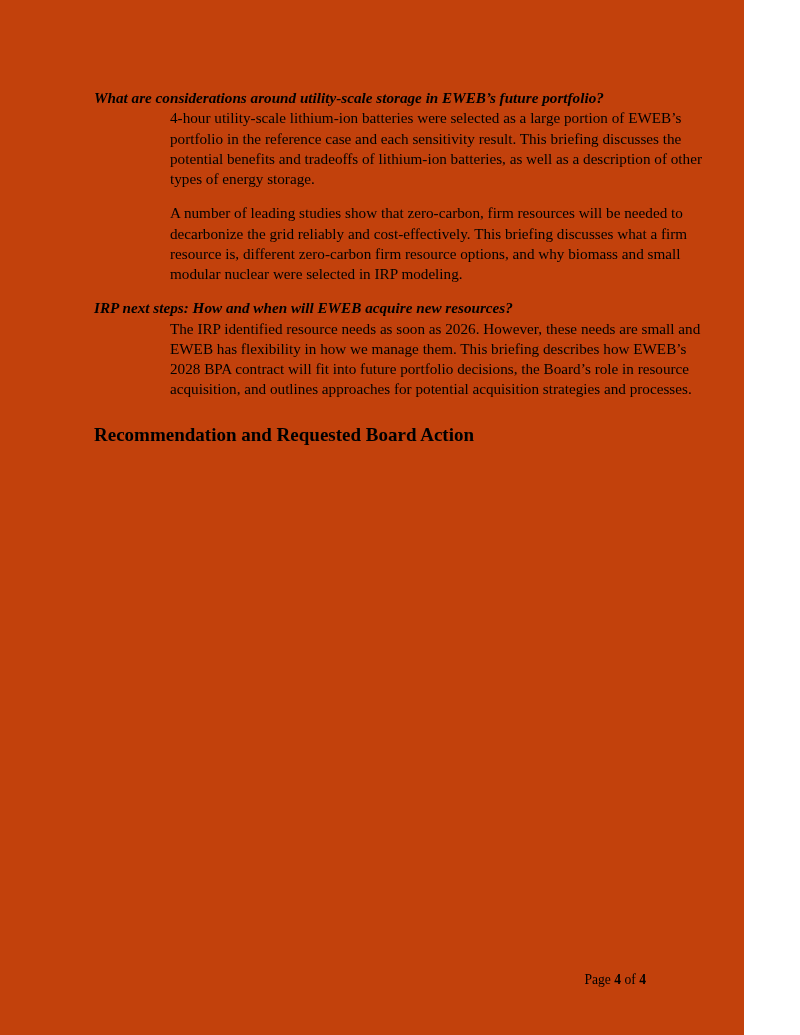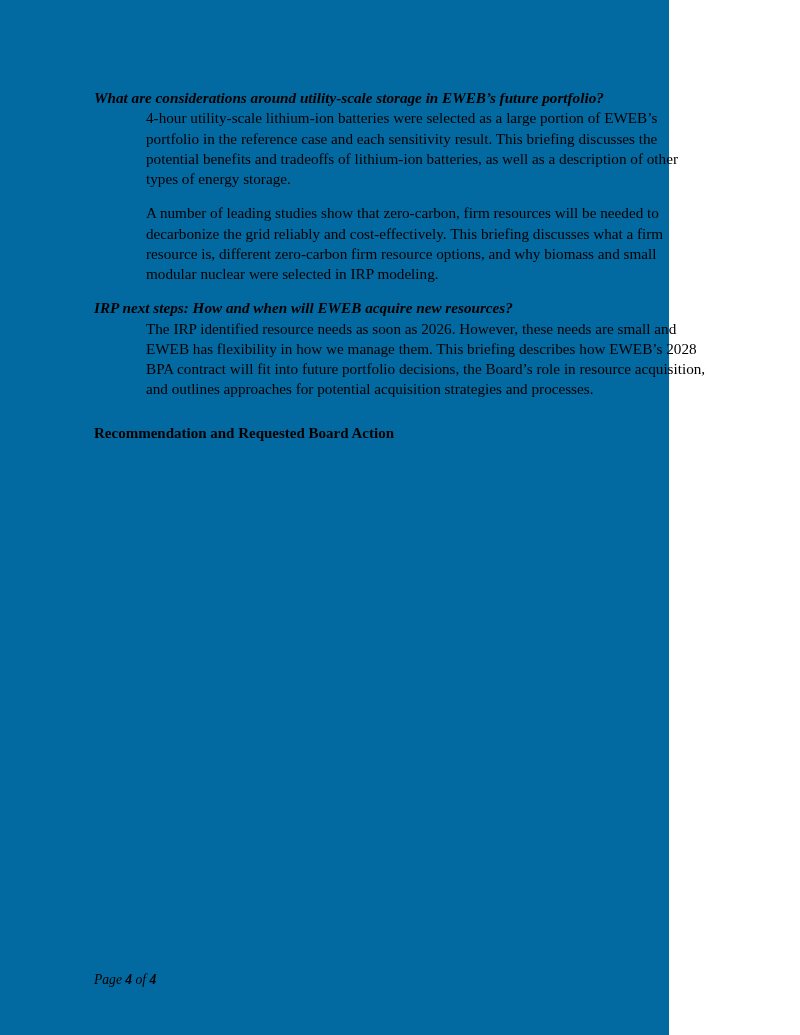--- a/index.html
+++ b/index.html
@@ -9,67 +9,67 @@
   body {
     width: 800px;
     height: 1035px;
     background: #ffffff;
     font-family: "Liberation Serif", serif;
     color: #000000;
     overflow: hidden;
   }
   .page {
     position: relative;
-    width: 669px;
+    width: 744px;
     height: 1035px;
     box-sizing: border-box;
-    background: #0369a1;
+    background: #c2410c;
   }
   .content {
     position: absolute;
     left: 94px;
     top: 88px;
     width: 612px;
   }
   .qa-block {
     margin-bottom: 14px;
   }
   .qa-question {
     font-weight: bold;
     font-style: italic;
     font-size: 15.2px;
     line-height: 1.28;
     margin: 0 0 1px 0;
   }
   .qa-answer {
     font-size: 15.2px;
     line-height: 1.33;
-    margin: 0 0 0 52px;
+    margin: 0 0 0 76px;
     text-align: left;
   }
   .section-heading {
     font-family: "Liberation Serif", serif;
     font-weight: bold;
-    font-size: 15px;
+    font-size: 19px;
     line-height: 1.2;
     margin: 24px 0 8px 0;
   }
   .body-para {
     font-size: 15.2px;
     line-height: 1.33;
     margin: 0;
   }
   .footer {
     position: absolute;
     left: 94px;
-    right: 104px;
+    right: 98px;
     top: 972px;
+    text-align: right;
     font-size: 13.6px;
     line-height: 1.2;
-    font-style: italic;
   }
   .footer .pagenum {
     font-weight: bold;
   }
   .footer-inline {
     display: inline;
   }
 </style>
 </head>
 <body>

